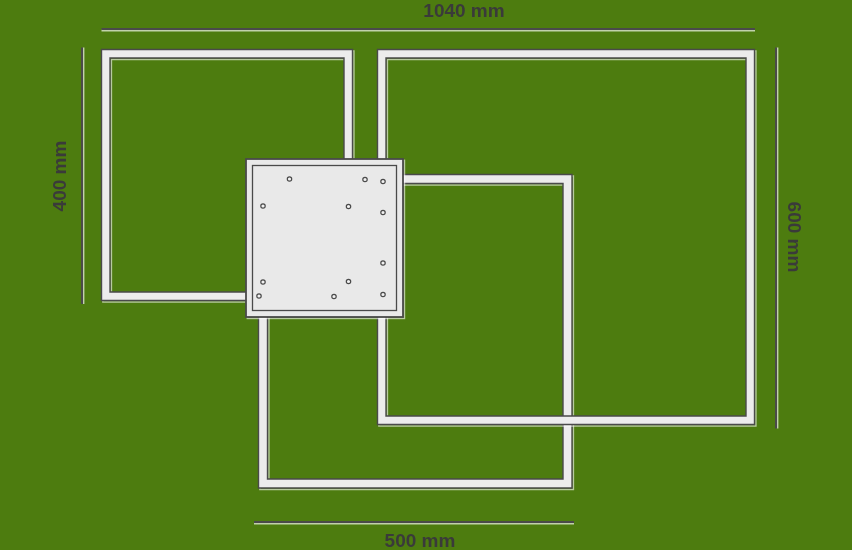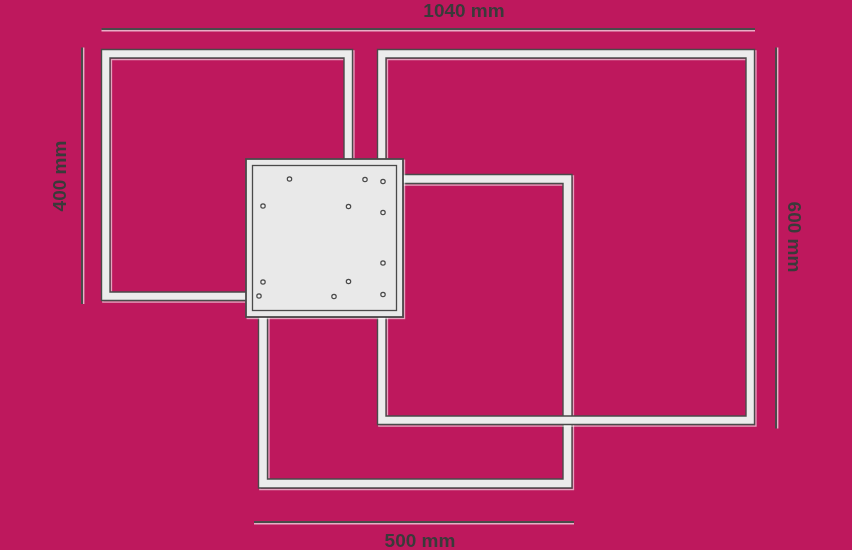--- a/index.html
+++ b/index.html
@@ -4,21 +4,21 @@
 <style>
   html, body {
     margin: 0;
     padding: 0;
     background: #e6e6e6;
   }
   .stage {
     position: relative;
     width: 852px;
     height: 550px;
-    background: #be185d;
+    background: #4d7c0f;
     overflow: hidden;
   }
   svg { display: block; }
   svg text {
     font-family: "Liberation Sans", sans-serif;
     font-size: 19px;
     font-weight: bold;
     fill: #3a3a3a;
   }
 </style>

